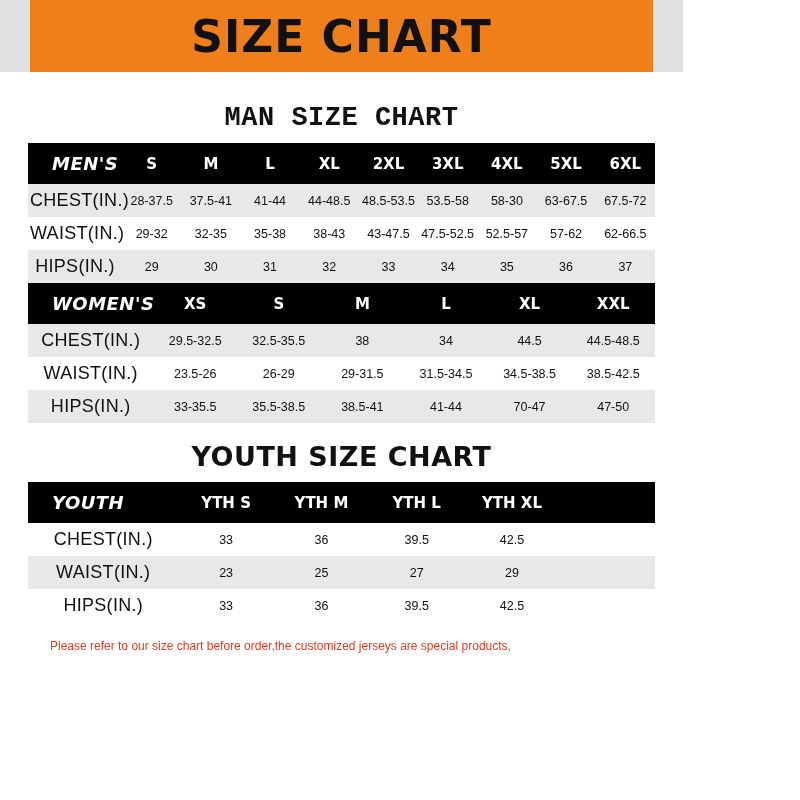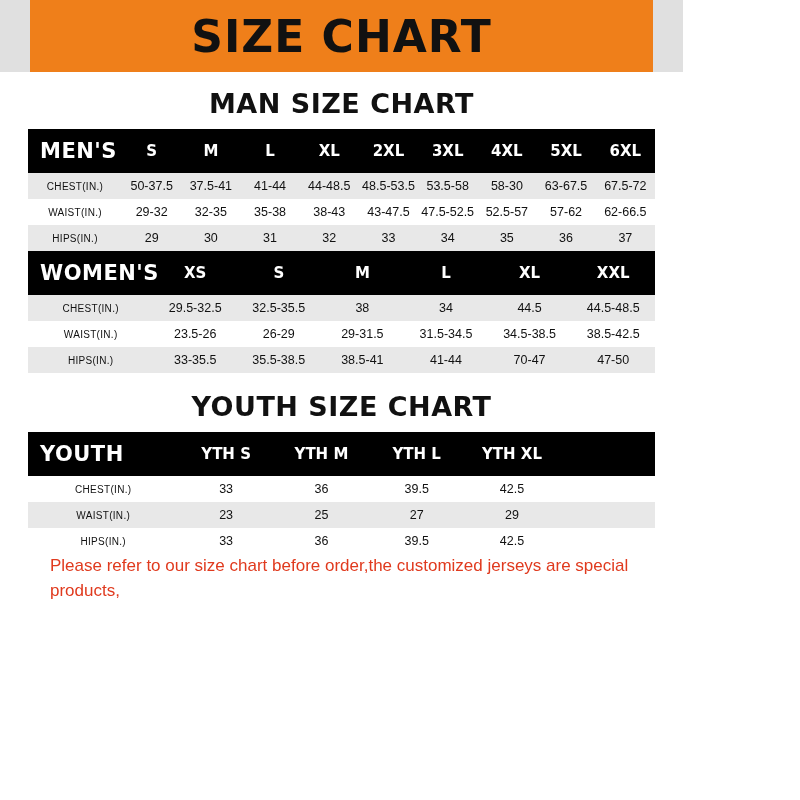--- a/index.html
+++ b/index.html
@@ -54,21 +54,21 @@
 
   .section-title {
     text-align: center;
     font-family: "DejaVu Sans", sans-serif;
     font-weight: bold;
     font-size: 27px;
     color: #111111;
     margin: 18px 0 10px 0;
     letter-spacing: 0.5px;
   }
-  .section-title.first { margin-top: 16px; }
+  .section-title.first { margin-top: 31px; font-family: Liberation Mono, monospace; }
 
   table.size-table {
     width: 100%;
     border-collapse: collapse;
     table-layout: fixed;
   }
   table.size-table th,
   table.size-table td {
     text-align: center;
     font-size: 12.5px;
@@ -79,44 +79,46 @@
   table.size-table thead th {
     background: #000000;
     color: #ffffff;
     font-weight: bold;
     font-size: 15px;
     padding: 10px 2px;
     font-family: "DejaVu Sans", sans-serif;
   }
   table.size-table thead th.label-col {
     text-align: left;
-    padding-left: 12px;
-    font-size: 21px;
+    padding-left: 24px;
+    font-size: 18px;
     letter-spacing: 0.5px;
+    font-style: italic;
   }
   table.size-table tbody tr.light td {
     background: #e8e8e8;
   }
   table.size-table tbody tr.white td {
     background: #ffffff;
   }
   table.size-table tbody td.row-label {
-    font-size: 10px;
+    font-size: 18px;
     color: #111111;
     letter-spacing: 0.3px;
   }
   
   .men-table col.c0 { width: 15%; }
   .women-table col.c0 { width: 20%; }
   .youth-table col.c0 { width: 24%; }
 
   .notice {
+    margin-top: 16px;
     padding: 0 22px;
     color: #e03a1e;
-    font-size: 17px;
+    font-size: 12px;
     line-height: 1.45;
     font-family: "Liberation Sans", sans-serif;
   }
 </style>
 </head>
 <body>
 
 <div class="page">
 
   <div class="banner">
@@ -151,21 +153,21 @@
           <th>2XL</th>
           <th>3XL</th>
           <th>4XL</th>
           <th>5XL</th>
           <th>6XL</th>
         </tr>
       </thead>
       <tbody>
         <tr class="light">
           <td class="row-label">CHEST(IN.)</td>
-          <td>50-37.5</td>
+          <td>28-37.5</td>
           <td>37.5-41</td>
           <td>41-44</td>
           <td>44-48.5</td>
           <td>48.5-53.5</td>
           <td>53.5-58</td>
           <td>58-30</td>
           <td>63-67.5</td>
           <td>67.5-72</td>
         </tr>
         <tr class="white">

